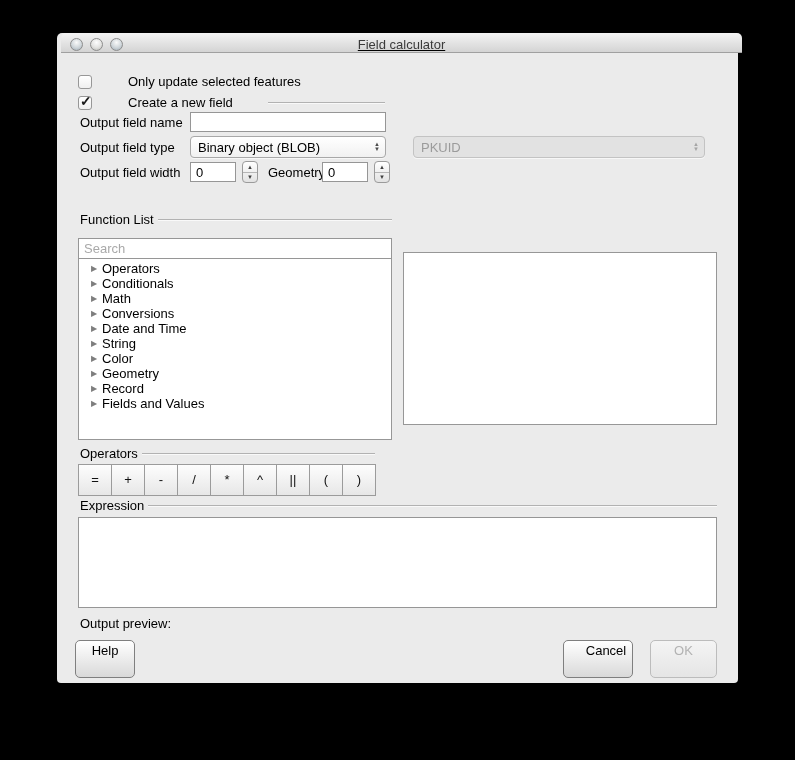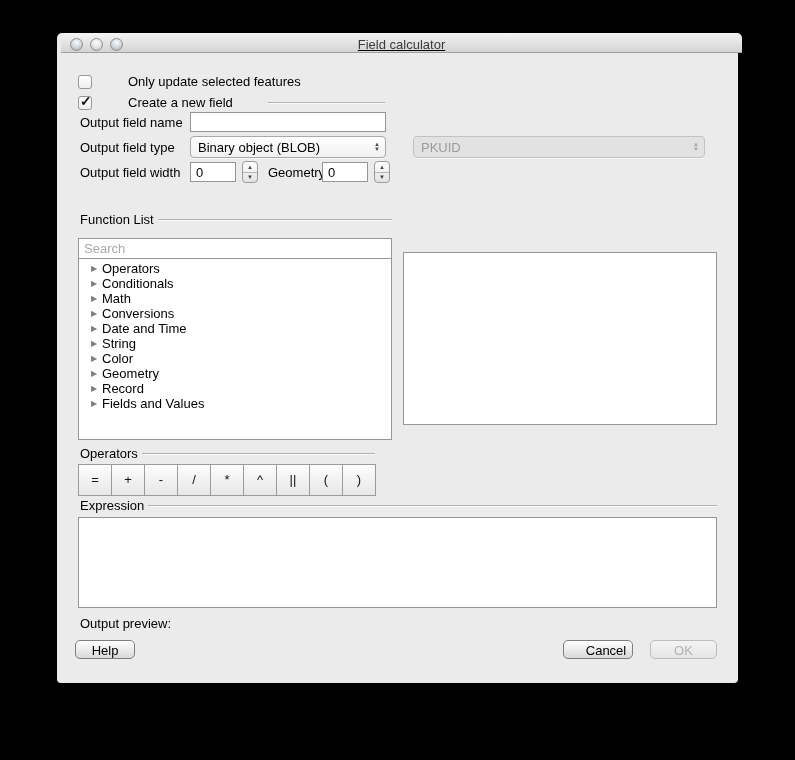--- a/index.html
+++ b/index.html
@@ -65,21 +65,21 @@
   .trow .lbl { font-size:13px; }
 
   
   .ops { position:absolute; display:flex; border:1px solid #9b9b9b;
          background:linear-gradient(#fdfdfd,#e7e7e7); }
   .op { flex:1; text-align:center; line-height:30px; font-size:13px; color:#111;
         border-left:1px solid #9b9b9b; cursor:default; }
   .op:first-child { border-left:none; }
 
   
-  .btn { position:absolute; height:19px; border:1px solid #7f7f7f; border-radius:5px;
+  .btn { position:absolute; height:38px; border:1px solid #7f7f7f; border-radius:5px;
          background:linear-gradient(#ffffff,#d9d9d9); font-size:13px; color:#000;
          text-align:center; line-height:20px; font-family:"Liberation Sans",sans-serif; }
   .btn.disabled { border-color:#bcbcbc; color:#b2b2b2; background:linear-gradient(#f4f4f4,#e5e5e5); }
 </style>
 </head>
 <body>
 
 <div class="dialog">
 
   <div class="titlebar">

